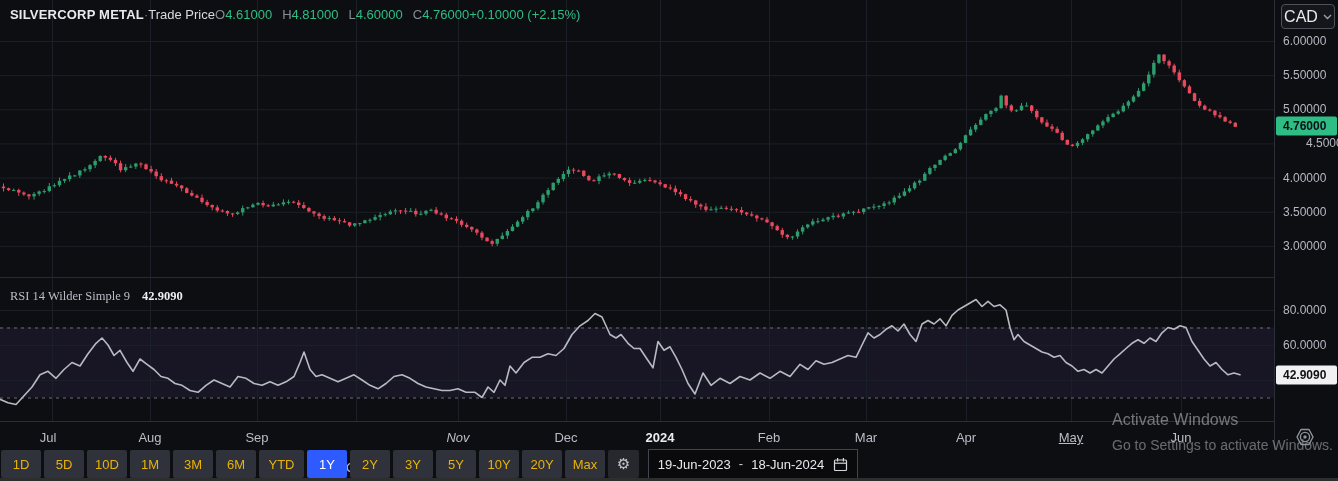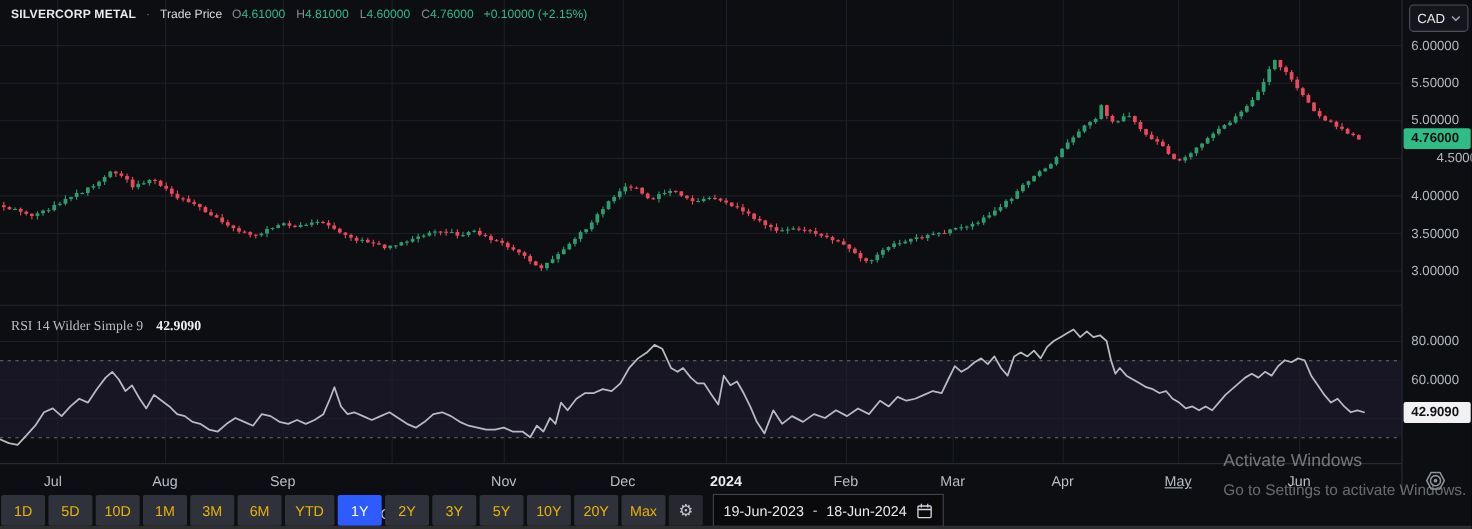--- a/index.html
+++ b/index.html
@@ -1,42 +1,42 @@
 <!DOCTYPE html>
 <html><head>
 <meta charset="utf-8">
 <style>
   html,body{margin:0;padding:0;background:#000;}
   .app{position:relative;width:1338px;height:481px;background:#0d0e12;overflow:hidden;
        font-family:"Liberation Sans",sans-serif;color:#d1d4dc;}
   #chart{position:absolute;left:0;top:0;z-index:1;}
   
-  .legend{position:absolute;left:10px;top:7px;display:flex;gap:9px;align-items:baseline;
-          font-size:11px;white-space:nowrap;z-index:5;text-align:right;}
+  .legend{position:absolute;left:10px;top:7px;display:flex;align-items:baseline;
+          font-size:13px;white-space:nowrap;z-index:5;text-align:right;}
   .legend .t{font-weight:700;color:#e8eaee;letter-spacing:.2px;}
   .legend .sep{color:#787b86;}
   .legend .series{color:#d8dade;}
   .ohlc{display:flex;gap:10px;}
   .ohlc .lab{color:#868b96;}
   .ohlc .val{color:#2ebd85;}
   .chg{color:#2ebd85;}
   
   .rsi-legend{position:absolute;left:10px;top:289px;display:flex;gap:12px;font-size:12.5px;z-index:5;font-family:Liberation Serif, serif;}
   .rsi-legend .name{color:#b9bdc6;}
   .rsi-legend .v{color:#eceef2;font-weight:700;}
   
   .axis{position:absolute;left:1274px;top:0;width:64px;height:450px;border-left:1px solid #2a2e39;
         background:#0d0e12;z-index:4;}
   .plabel{position:absolute;left:8px;font-size:12px;color:#b4b8c1;transform:translateY(-50%);}
   .badge{position:absolute;left:1px;width:61px;box-sizing:border-box;padding:2.5px 0 2.5px 7px;
          font-size:12px;font-weight:700;border-radius:2px;transform:translateY(-50%);}
   .badge.green{background:#2ebd85;color:#0c1014;}
   .badge.white{background:#f1f1f3;color:#101114;}
   .cad{position:absolute;top:4px;left:6px;width:52px;height:23px;border:1px solid #4d515c;border-radius:4px;
-       display:flex;align-items:center;justify-content:center;gap:5px;font-size:12px;color:#e8eaed;
+       display:flex;align-items:center;justify-content:center;gap:5px;font-size:16px;color:#e8eaed;
        background:#14161b;cursor:pointer;}
   .cad svg{margin-top:1px;}
   
   .time-axis{position:absolute;left:0;top:421px;width:1274px;height:29px;border-top:1px solid #2a2e39;z-index:3;}
   .tlabel{position:absolute;top:8px;transform:translateX(-50%);font-size:13px;color:#b9bdc6;}
   .tlabel.year{color:#e9ebef;font-weight:700;}
   
   .toolbar{position:absolute;left:1px;top:450px;height:28px;display:flex;gap:3px;z-index:5;}
   .rbtn{width:40px;height:28px;background:#2f323a;color:#eab308;font-size:13px;border-radius:2px;
         display:flex;align-items:center;justify-content:center;cursor:pointer;}
@@ -613,21 +613,21 @@
       <div class="plabel" style="top: 310px;">80.0000</div>
       <div class="plabel" style="top: 345px;">60.0000</div>
       <div class="badge white" style="top: 374.909px;">42.9090</div>
     </div>
 
   <div class="time-axis" id="timeaxis">
       <div class="tlabel" style="left: 48px;">Jul</div>
       <div class="tlabel" style="left: 150px;">Aug</div>
       <div class="tlabel" style="left: 257px;">Sep</div>
       <div class="tlabel" style="left: 356px; margin-top: 30px;">Oct</div>
-      <div class="tlabel" style="left: 458px;">Nov</div>
+      <div class="tlabel" style="left: 458px; font-style: italic;">Nov</div>
       <div class="tlabel" style="left: 566px;">Dec</div>
       <div class="tlabel year" style="left: 660px;">2024</div>
       <div class="tlabel" style="left: 769px;">Feb</div>
       <div class="tlabel" style="left: 866px;">Mar</div>
       <div class="tlabel" style="left: 966px;">Apr</div>
       <div class="tlabel" style="left: 1071px; text-decoration: underline;">May</div>
       <div class="tlabel" style="left: 1181px;">Jun</div>
     </div>
 
   <div class="toolbar" id="toolbar">

